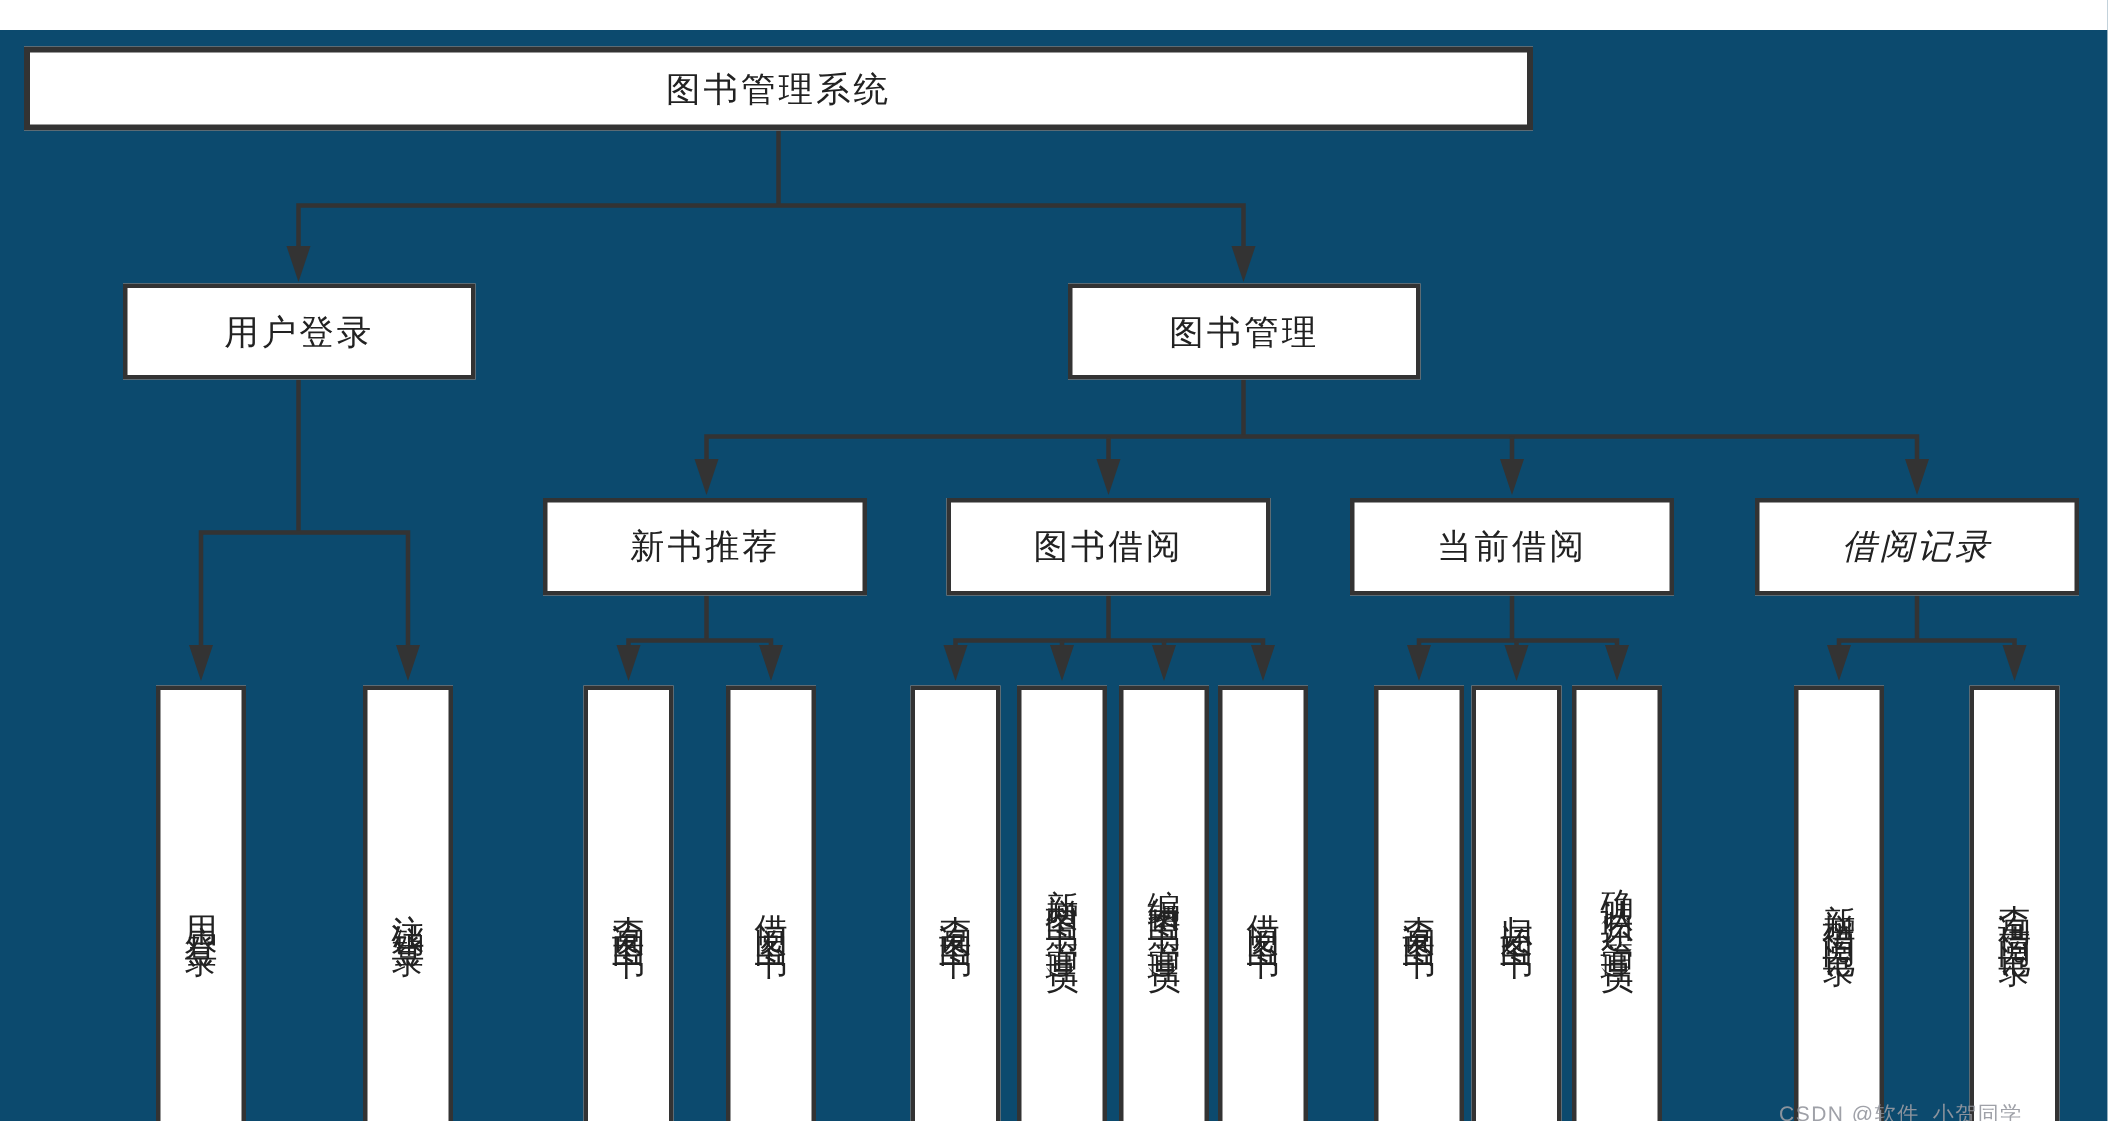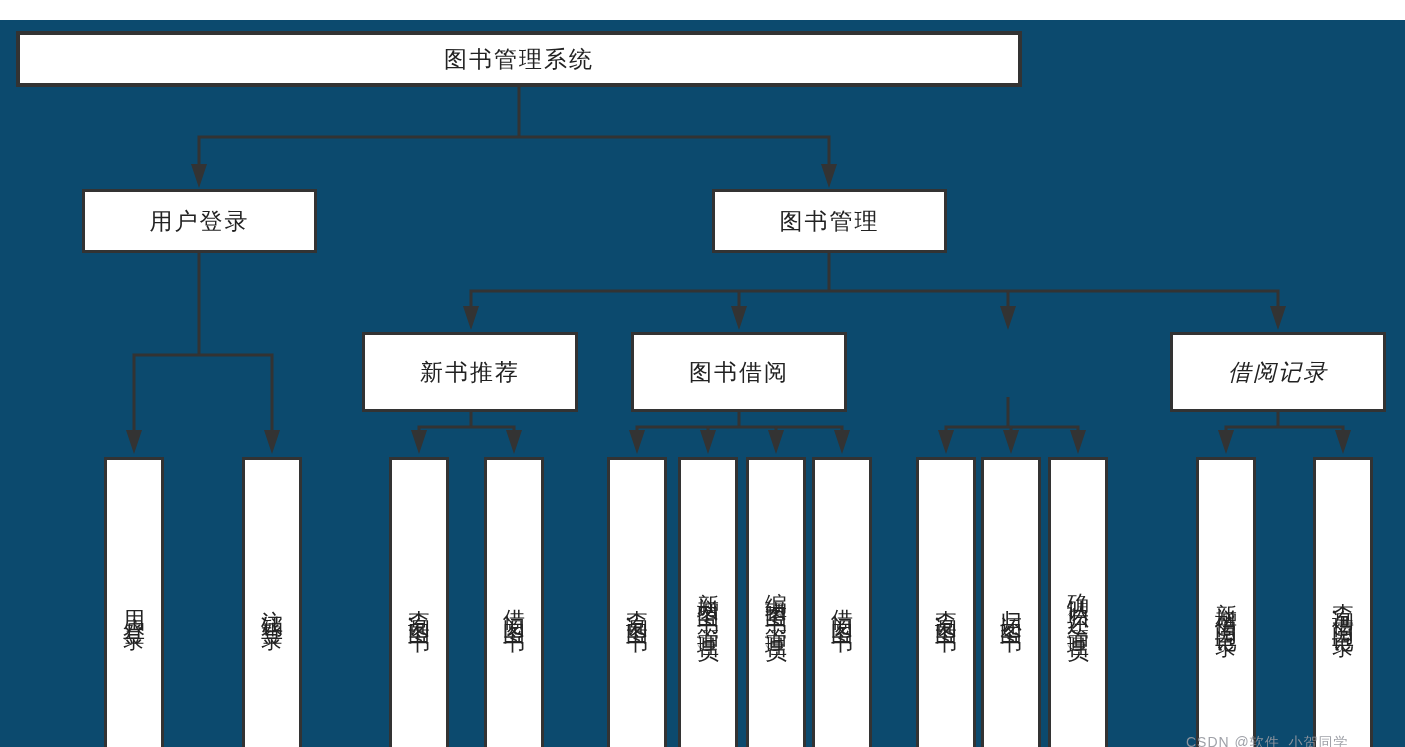--- a/index.html
+++ b/index.html
@@ -42,21 +42,21 @@
     text-orientation: mixed;
     font-size: 22px;
     letter-spacing: 7px;
     color: #222222;
     line-height: 1;
     white-space: nowrap;
   }
   .lvl1 { left: 16px;  top: 11px;  width: 1006px; height: 56px; }
   .lvl2a { left: 82px;  top: 169px; width: 235px; height: 64px; }
   .lvl2b { left: 712px; top: 169px; width: 235px; height: 64px; justify-content: center; }
-  .lvl3 { top: 312px; width: 216px; height: 80px; }
+  .lvl3 { top: 312px; width: 216px; height: 65px; }
   .l3a { left: 362px; }
   .l3b { left: 631px; }
   .l3c { left: 900px; }
   .l3d { left: 1170px; font-style: italic; }
   .leaf1  { left: 104px; }
   .leaf2  { left: 242px; }
   .leaf3  { left: 389px; }
   .leaf4  { left: 484px; }
   .leaf5  { left: 607px; }
   .leaf6  { left: 678px; }
@@ -168,20 +168,23 @@
   <div class="node lvl2b">
     <span class="hlabel">图书管理</span>
   </div>
 
   <div class="node lvl3 l3a">
     <span class="hlabel">新书推荐</span>
   </div>
   <div class="node lvl3 l3b">
     <span class="hlabel">图书借阅</span>
   </div>
+  <div class="node lvl3 l3c">
+    <span class="hlabel">当前借阅</span>
+  </div>
   <div class="node lvl3 l3d">
     <span class="hlabel">借阅记录</span>
   </div>
 
   <div class="node vbox leaf1">
     <span class="vlabel">用户登录</span>
   </div>
   <div class="node vbox leaf2">
     <span class="vlabel">注销登录</span>
   </div>

